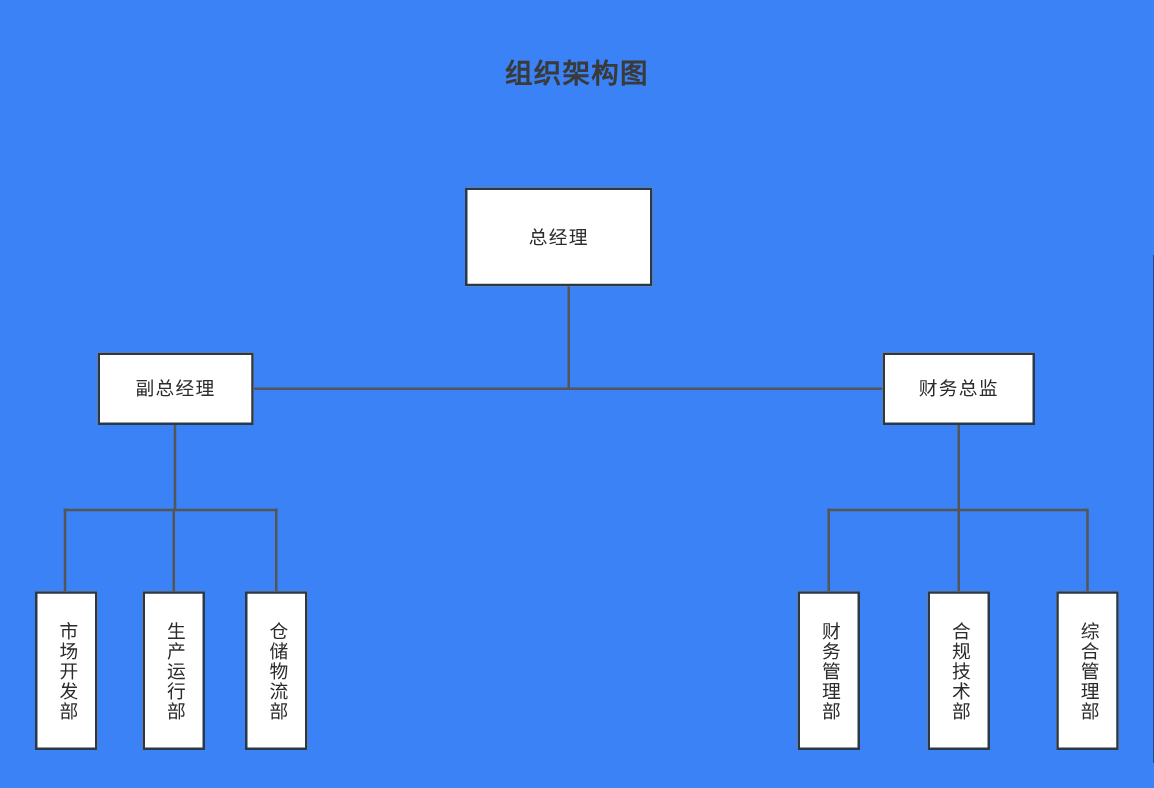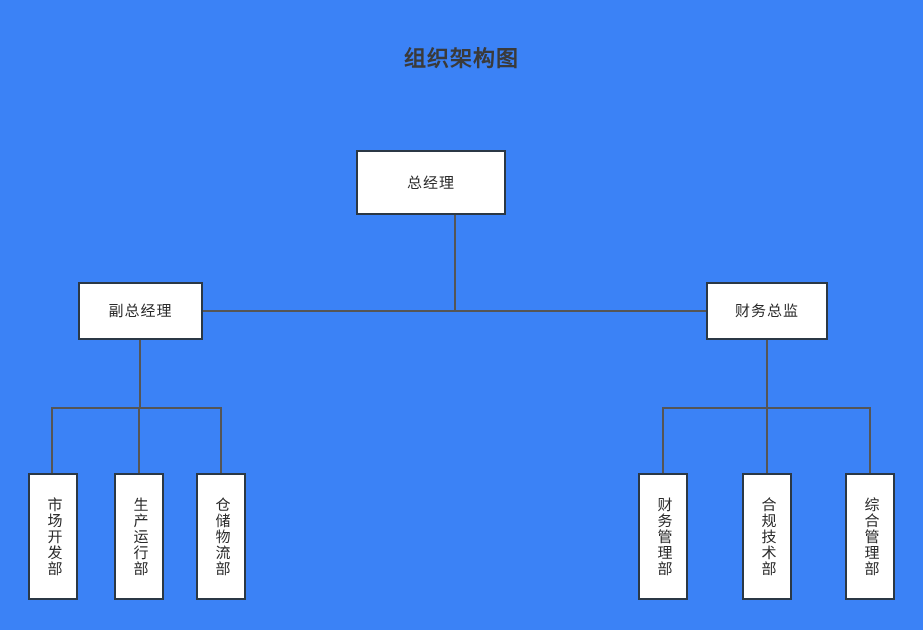--- a/index.html
+++ b/index.html
@@ -51,21 +51,21 @@
   }
   .node.vertical {
     font-size: 15px;
     line-height: 1.28;
     letter-spacing: 1px;
     writing-mode: vertical-rl;
     text-orientation: upright;
   }
 
   
-  #node-ceo       { left: 356px; top: 150px; width: 150px; height: 65px; }
+  #node-ceo       { left: 372px; top: 150px; width: 150px; height: 79px; }
   #node-deputy-gm { left: 78px;  top: 282px; width: 125px; height: 58px; }
   #node-cfo       { left: 706px; top: 282px; width: 122px; height: 58px; }
 
   .leaf { width: 50px; height: 127px; top: 473px; }
   #node-marketing  { left: 28px;  }
   #node-production { left: 114px; }
   #node-warehouse  { left: 196px; }
   #node-finance    { left: 638px; }
   #node-compliance { left: 742px; }
   #node-general    { left: 845px; }

